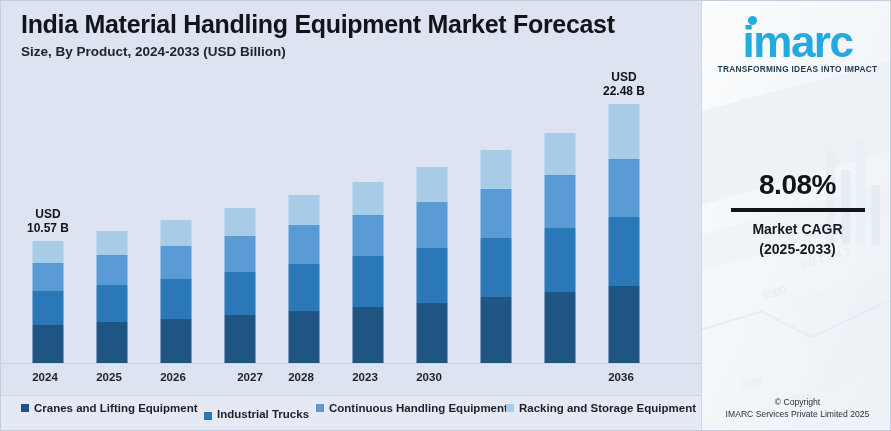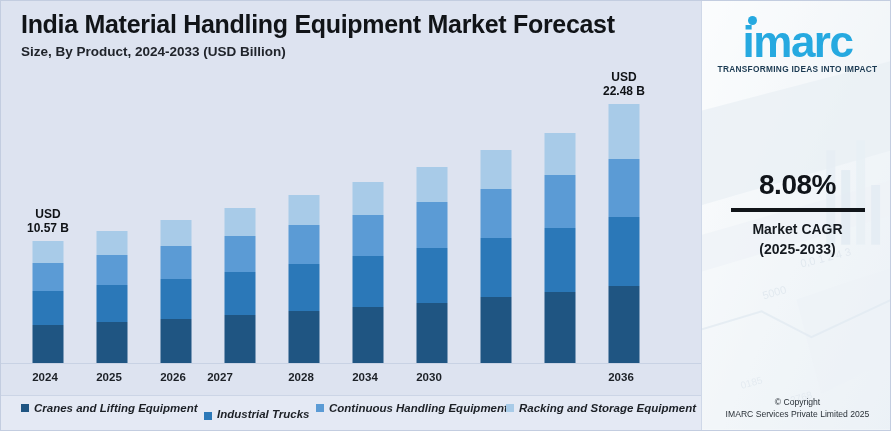--- a/index.html
+++ b/index.html
@@ -116,21 +116,20 @@
     line-height: 24px;
   }
 
   
   #legend {
     position: absolute;
     left: 0; top: 394px;
     width: 717px; height: 37px;
     background: #e4e9f4;
     border-top: 1px solid #ccd5e6;
-    font-style: italic;
   }
 
   .legend-item {
     position: absolute;
     top: 0;
     height: 24px;
     display: flex;
     align-items: center;
     gap: 5px;
     white-space: nowrap;
@@ -347,23 +346,23 @@
             <div>22.48 B</div>
           </div>
         </div>
       </div>
 
     <div id="axis-line"></div>
     <div id="xaxis">
         <div class="tick" style="left: 9px;">2024</div>
         <div class="tick" style="left: 73px;">2025</div>
         <div class="tick" style="left: 137px;">2026</div>
-        <div class="tick" style="left: 184px;">2027</div>
+        <div class="tick" style="left: 214px;">2027</div>
         <div class="tick" style="left: 265px;">2028</div>
-        <div class="tick" style="left: 329px;">2034</div>
+        <div class="tick" style="left: 329px;">2023</div>
         <div class="tick" style="left: 393px;">2030</div>
         <div class="tick" style="left: 585px;">2036</div>
       </div>
 
     <div id="legend">
         <div class="legend-item" style="left: 20px;">
           <span class="legend-swatch" style="background: rgb(31, 85, 130);"></span>
           <span class="legend-text">Cranes and Lifting Equipment</span>
         </div>
         <div class="legend-item" style="left: 203px; align-items: flex-end;">

